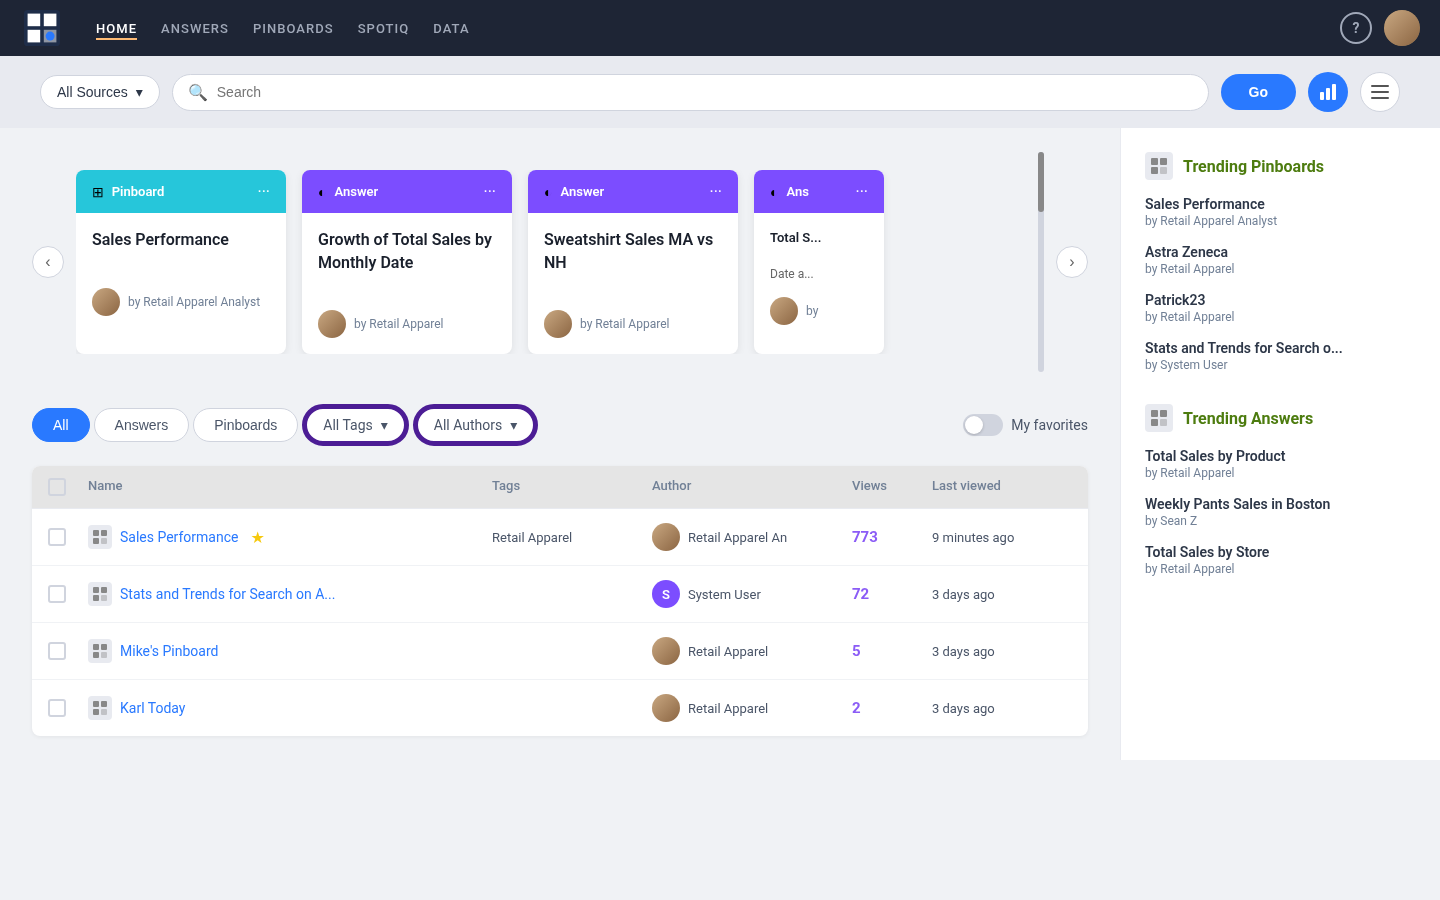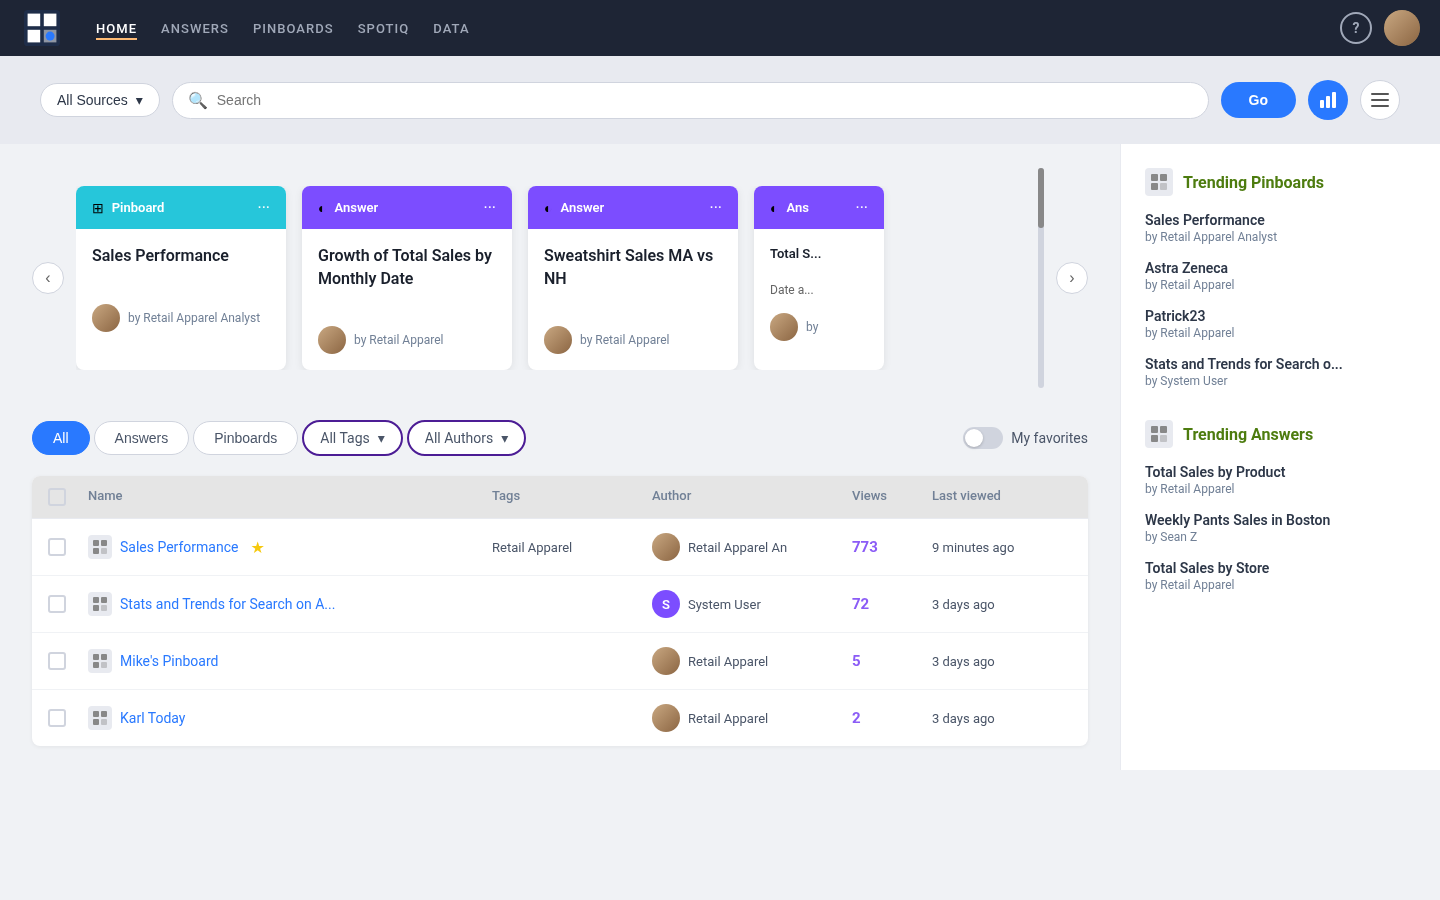--- a/index.html
+++ b/index.html
@@ -57,21 +57,21 @@
     }
     .avatar-img {
       width: 36px; height: 36px;
       border-radius: 50%;
       background: linear-gradient(135deg, #c9a882 0%, #8b6542 100%);
     }
 
     
     .search-section {
       background: #e8eaf0;
-      padding: 24px 40px;
+      padding: 16px 40px;
       display: flex;
       align-items: center;
       gap: 12px;
     }
     .sources-btn {
       display: flex; align-items: center; gap: 8px;
       background: #ffffff;
       border: 1px solid #d0d4de;
       border-radius: 24px;
       padding: 8px 16px;
@@ -242,21 +242,21 @@
       background: #2979ff;
       color: white;
       border-color: #2979ff;
     }
     .filter-dropdown {
       display: flex;
       align-items: center;
       gap: 8px;
       padding: 8px 16px;
       border-radius: 24px;
-      border: 2px solid #4c1d95;
+      border: 5px solid #4c1d95;
       background: white;
       font-size: 14px;
       color: #4a5568;
       cursor: pointer;
     }
     .toggle-container {
       display: flex;
       align-items: center;
       gap: 8px;
       margin-left: auto;

